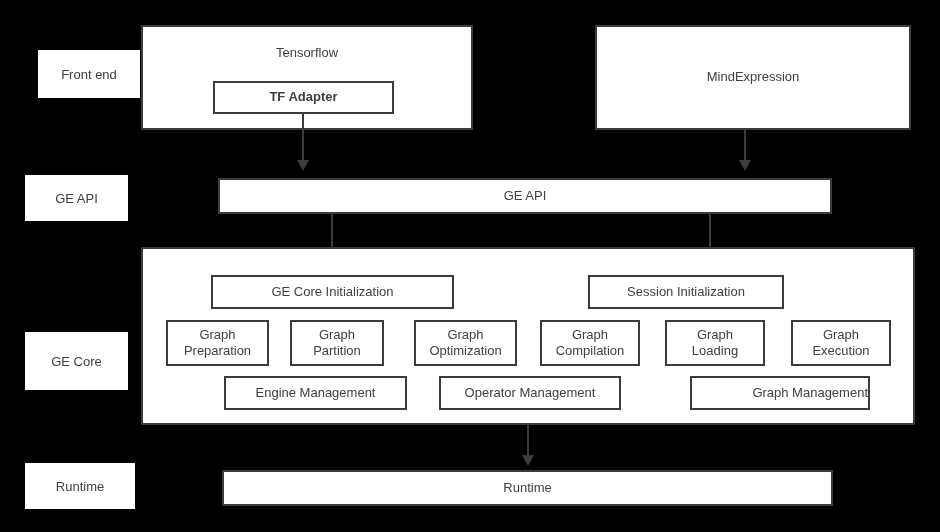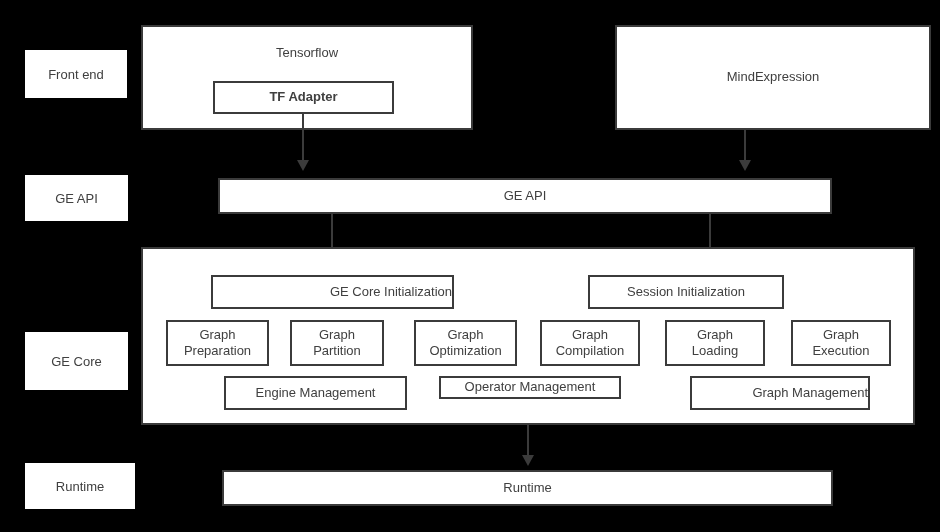--- a/index.html
+++ b/index.html
@@ -63,21 +63,21 @@
     border-left: 6px solid transparent;
     border-right: 6px solid transparent;
     border-top: 11px solid #3b3b3b;
   }
 </style>
 </head>
 <body>
 
 <div id="canvas">
 
-  <div class="label-box" style="left:25px; top:50px; width:102px; height:48px;">
+  <div class="label-box" style="left:38px; top:50px; width:102px; height:48px;">
     <span>Front end</span>
   </div>
 
   <div class="label-box" style="left:25px; top:175px; width:103px; height:46px;">
     <span>GE API</span>
   </div>
 
   <div class="label-box" style="left:25px; top:332px; width:103px; height:58px;">
     <span>GE Core</span>
   </div>
@@ -87,21 +87,21 @@
   </div>
 
   <div class="box group" style="left:141px; top:25px; width:332px; height:105px;">
     <span>Tensorflow</span>
   </div>
 
   <div class="box" style="left:213px; top:81px; width:181px; height:33px;font-weight:bold;">
     <span>TF Adapter</span>
   </div>
 
-  <div class="box" style="left:615px; top:25px; width:316px; height:105px;">
+  <div class="box" style="left:595px; top:25px; width:316px; height:105px;">
     <span>MindExpression</span>
   </div>
 
   <div class="vline" style="left:302px; top:114px; height:48px;"></div>
   <div class="arrowhead" style="left:297px; top:160px;"></div>
 
   <div class="vline" style="left:744px; top:130px; height:32px;"></div>
   <div class="arrowhead" style="left:739px; top:160px;"></div>
 
   <div class="box" style="left:218px; top:178px; width:614px; height:36px;">
@@ -109,21 +109,21 @@
   </div>
 
   <div class="vline" style="left:331px; top:213px; height:48px;"></div>
   <div class="arrowhead" style="left:326px; top:258px;"></div>
 
   <div class="vline" style="left:709px; top:213px; height:48px;"></div>
   <div class="arrowhead" style="left:704px; top:258px;"></div>
 
   <div class="box group-core" style="left:141px; top:247px; width:774px; height:178px;"></div>
 
-  <div class="box" style="left:211px; top:275px; width:243px; height:34px;justify-content:flex-end;">
+  <div class="box" style="left:211px; top:275px; width:243px; height:34px;">
     <span>GE Core Initialization</span>
   </div>
 
   <div class="box" style="left:588px; top:275px; width:196px; height:34px;">
     <span>Session Initialization</span>
   </div>
 
   <div class="box" style="left:166px; top:320px; width:103px; height:46px;">
     <span>Graph
 Preparation</span>
@@ -151,21 +151,21 @@
 
   <div class="box" style="left:791px; top:320px; width:100px; height:46px;">
     <span>Graph
 Execution</span>
   </div>
 
   <div class="box" style="left:192px; top:376px; width:183px; height:34px;margin-left:32px;">
     <span>Engine Management</span>
   </div>
 
-  <div class="box" style="left:439px; top:376px; width:182px; height:23px;">
+  <div class="box" style="left:439px; top:376px; width:182px; height:34px;">
     <span>Operator Management</span>
   </div>
 
   <div class="box" style="left:690px; top:376px; width:180px; height:34px;justify-content:flex-end;">
     <span>Graph Management</span>
   </div>
 
   <div class="vline" style="left:527px; top:425px; height:32px;"></div>
   <div class="arrowhead" style="left:522px; top:455px;"></div>
 

